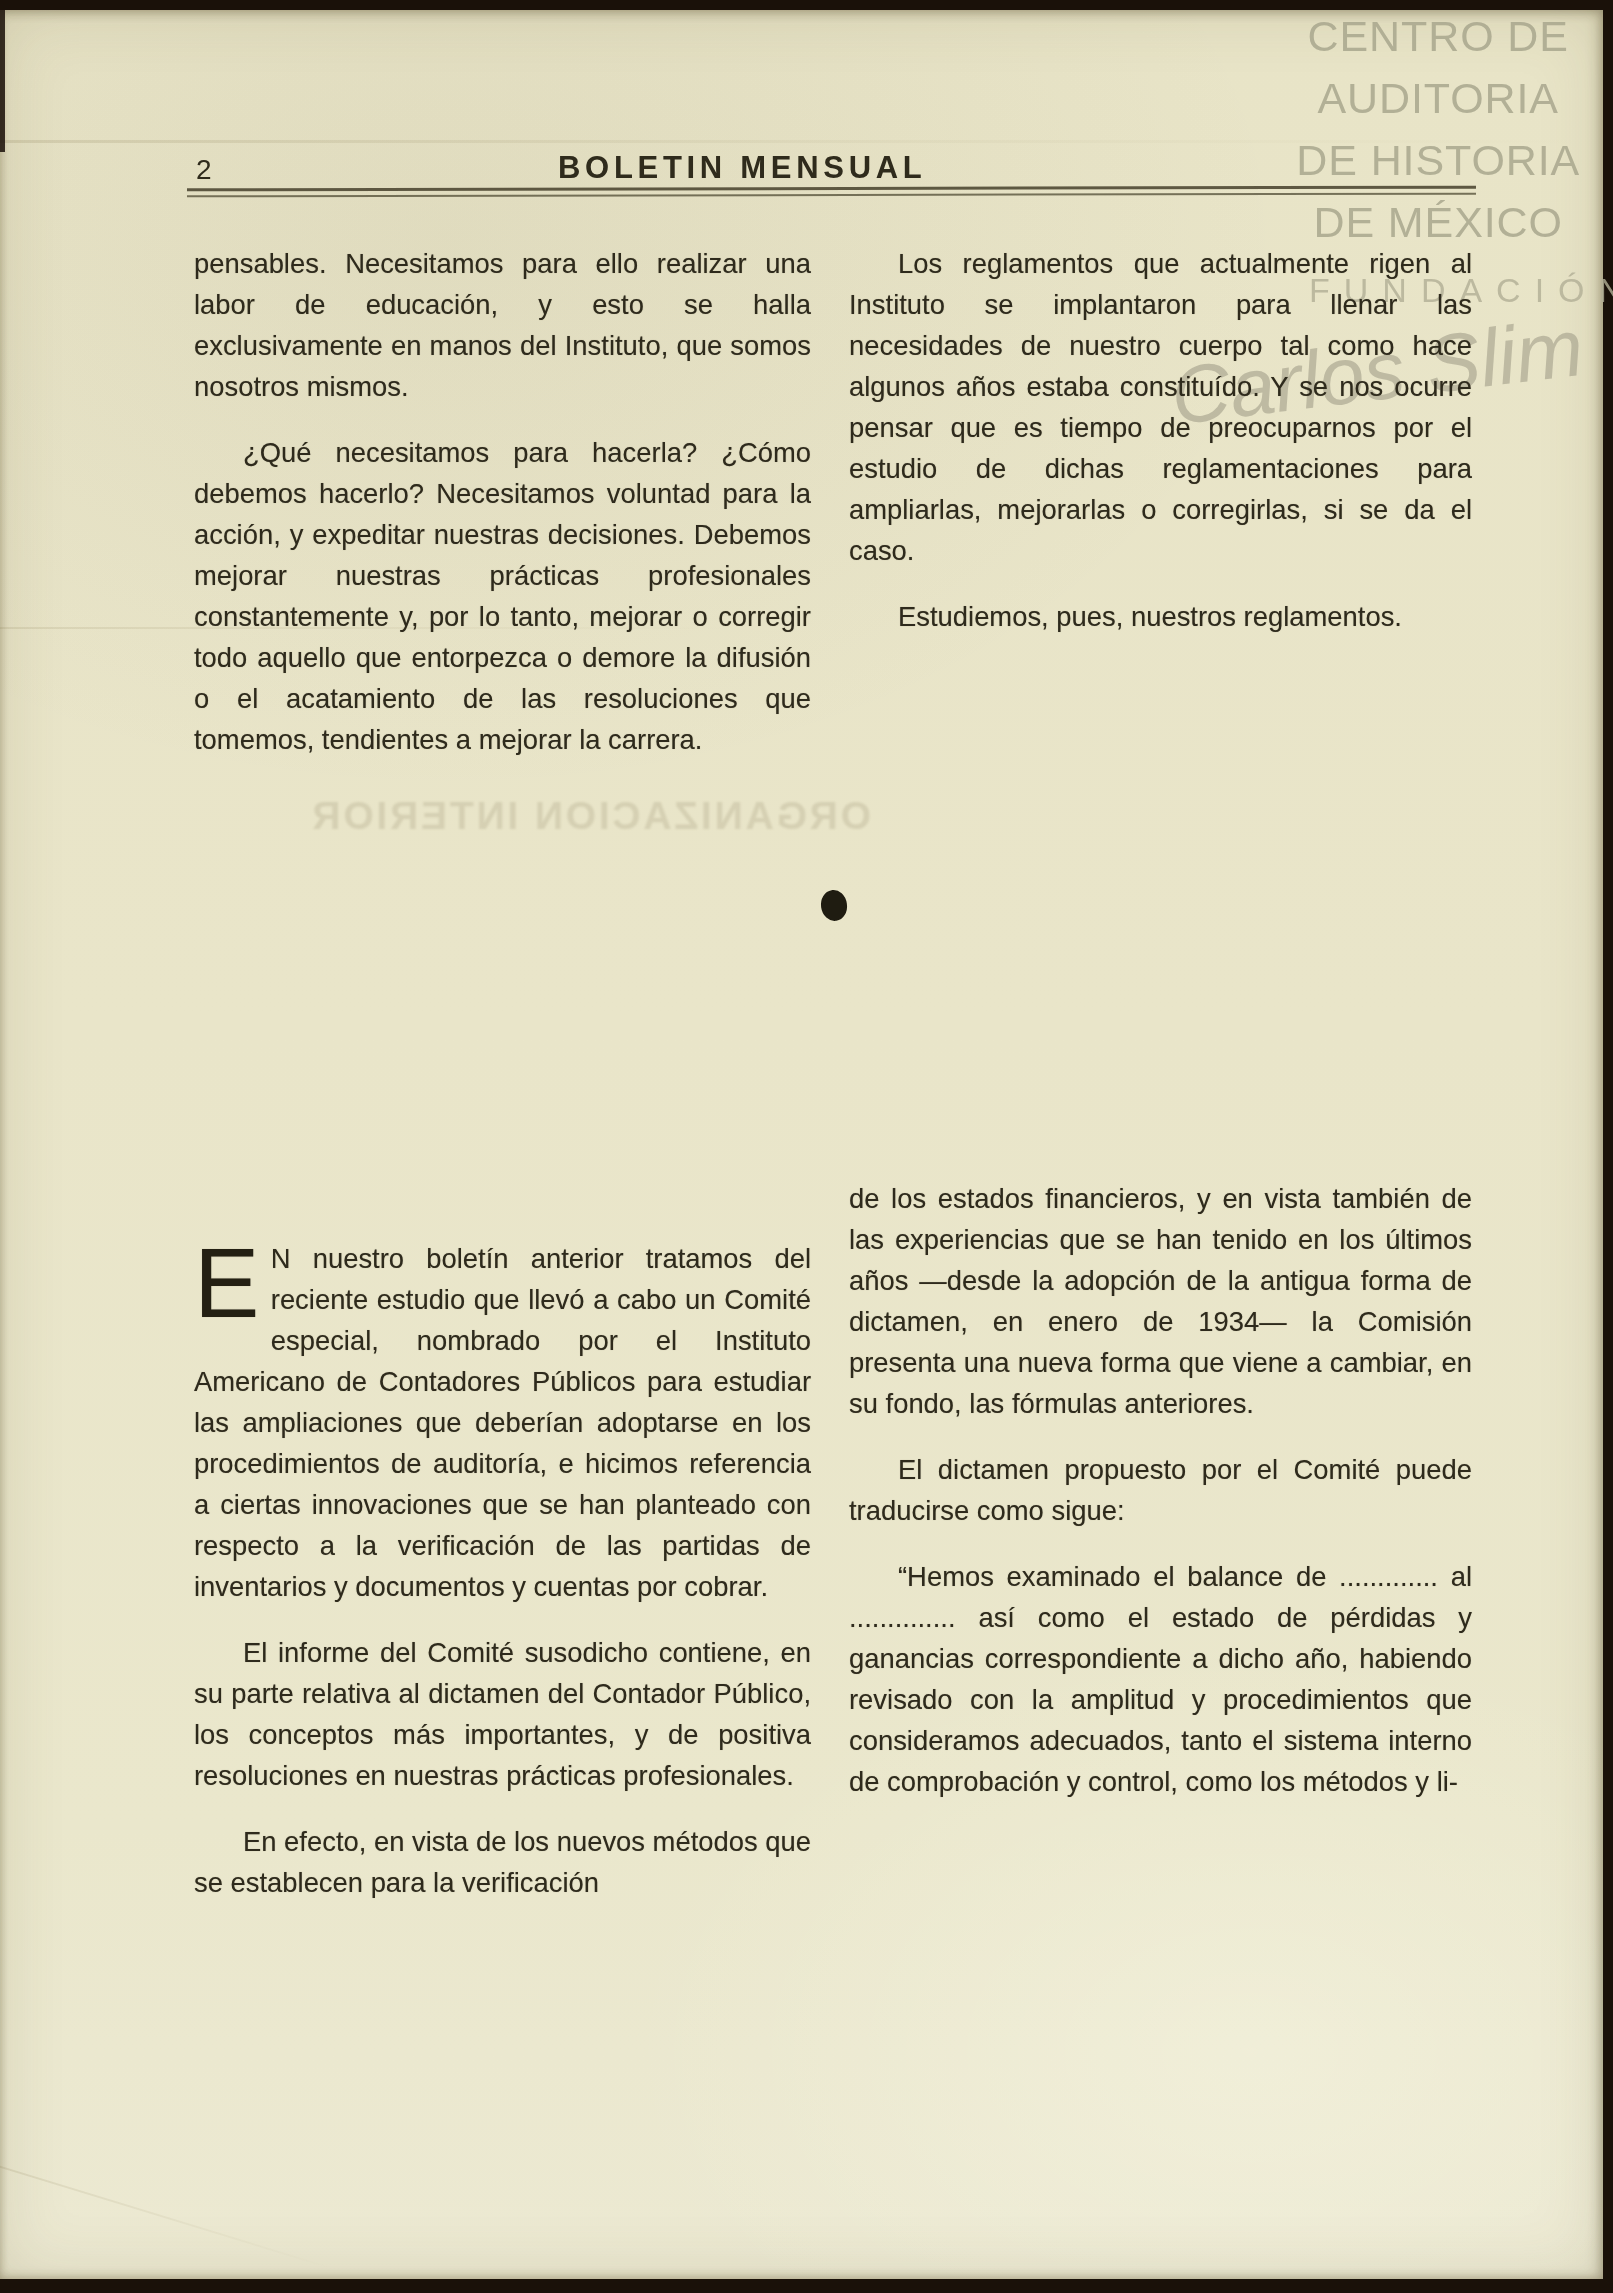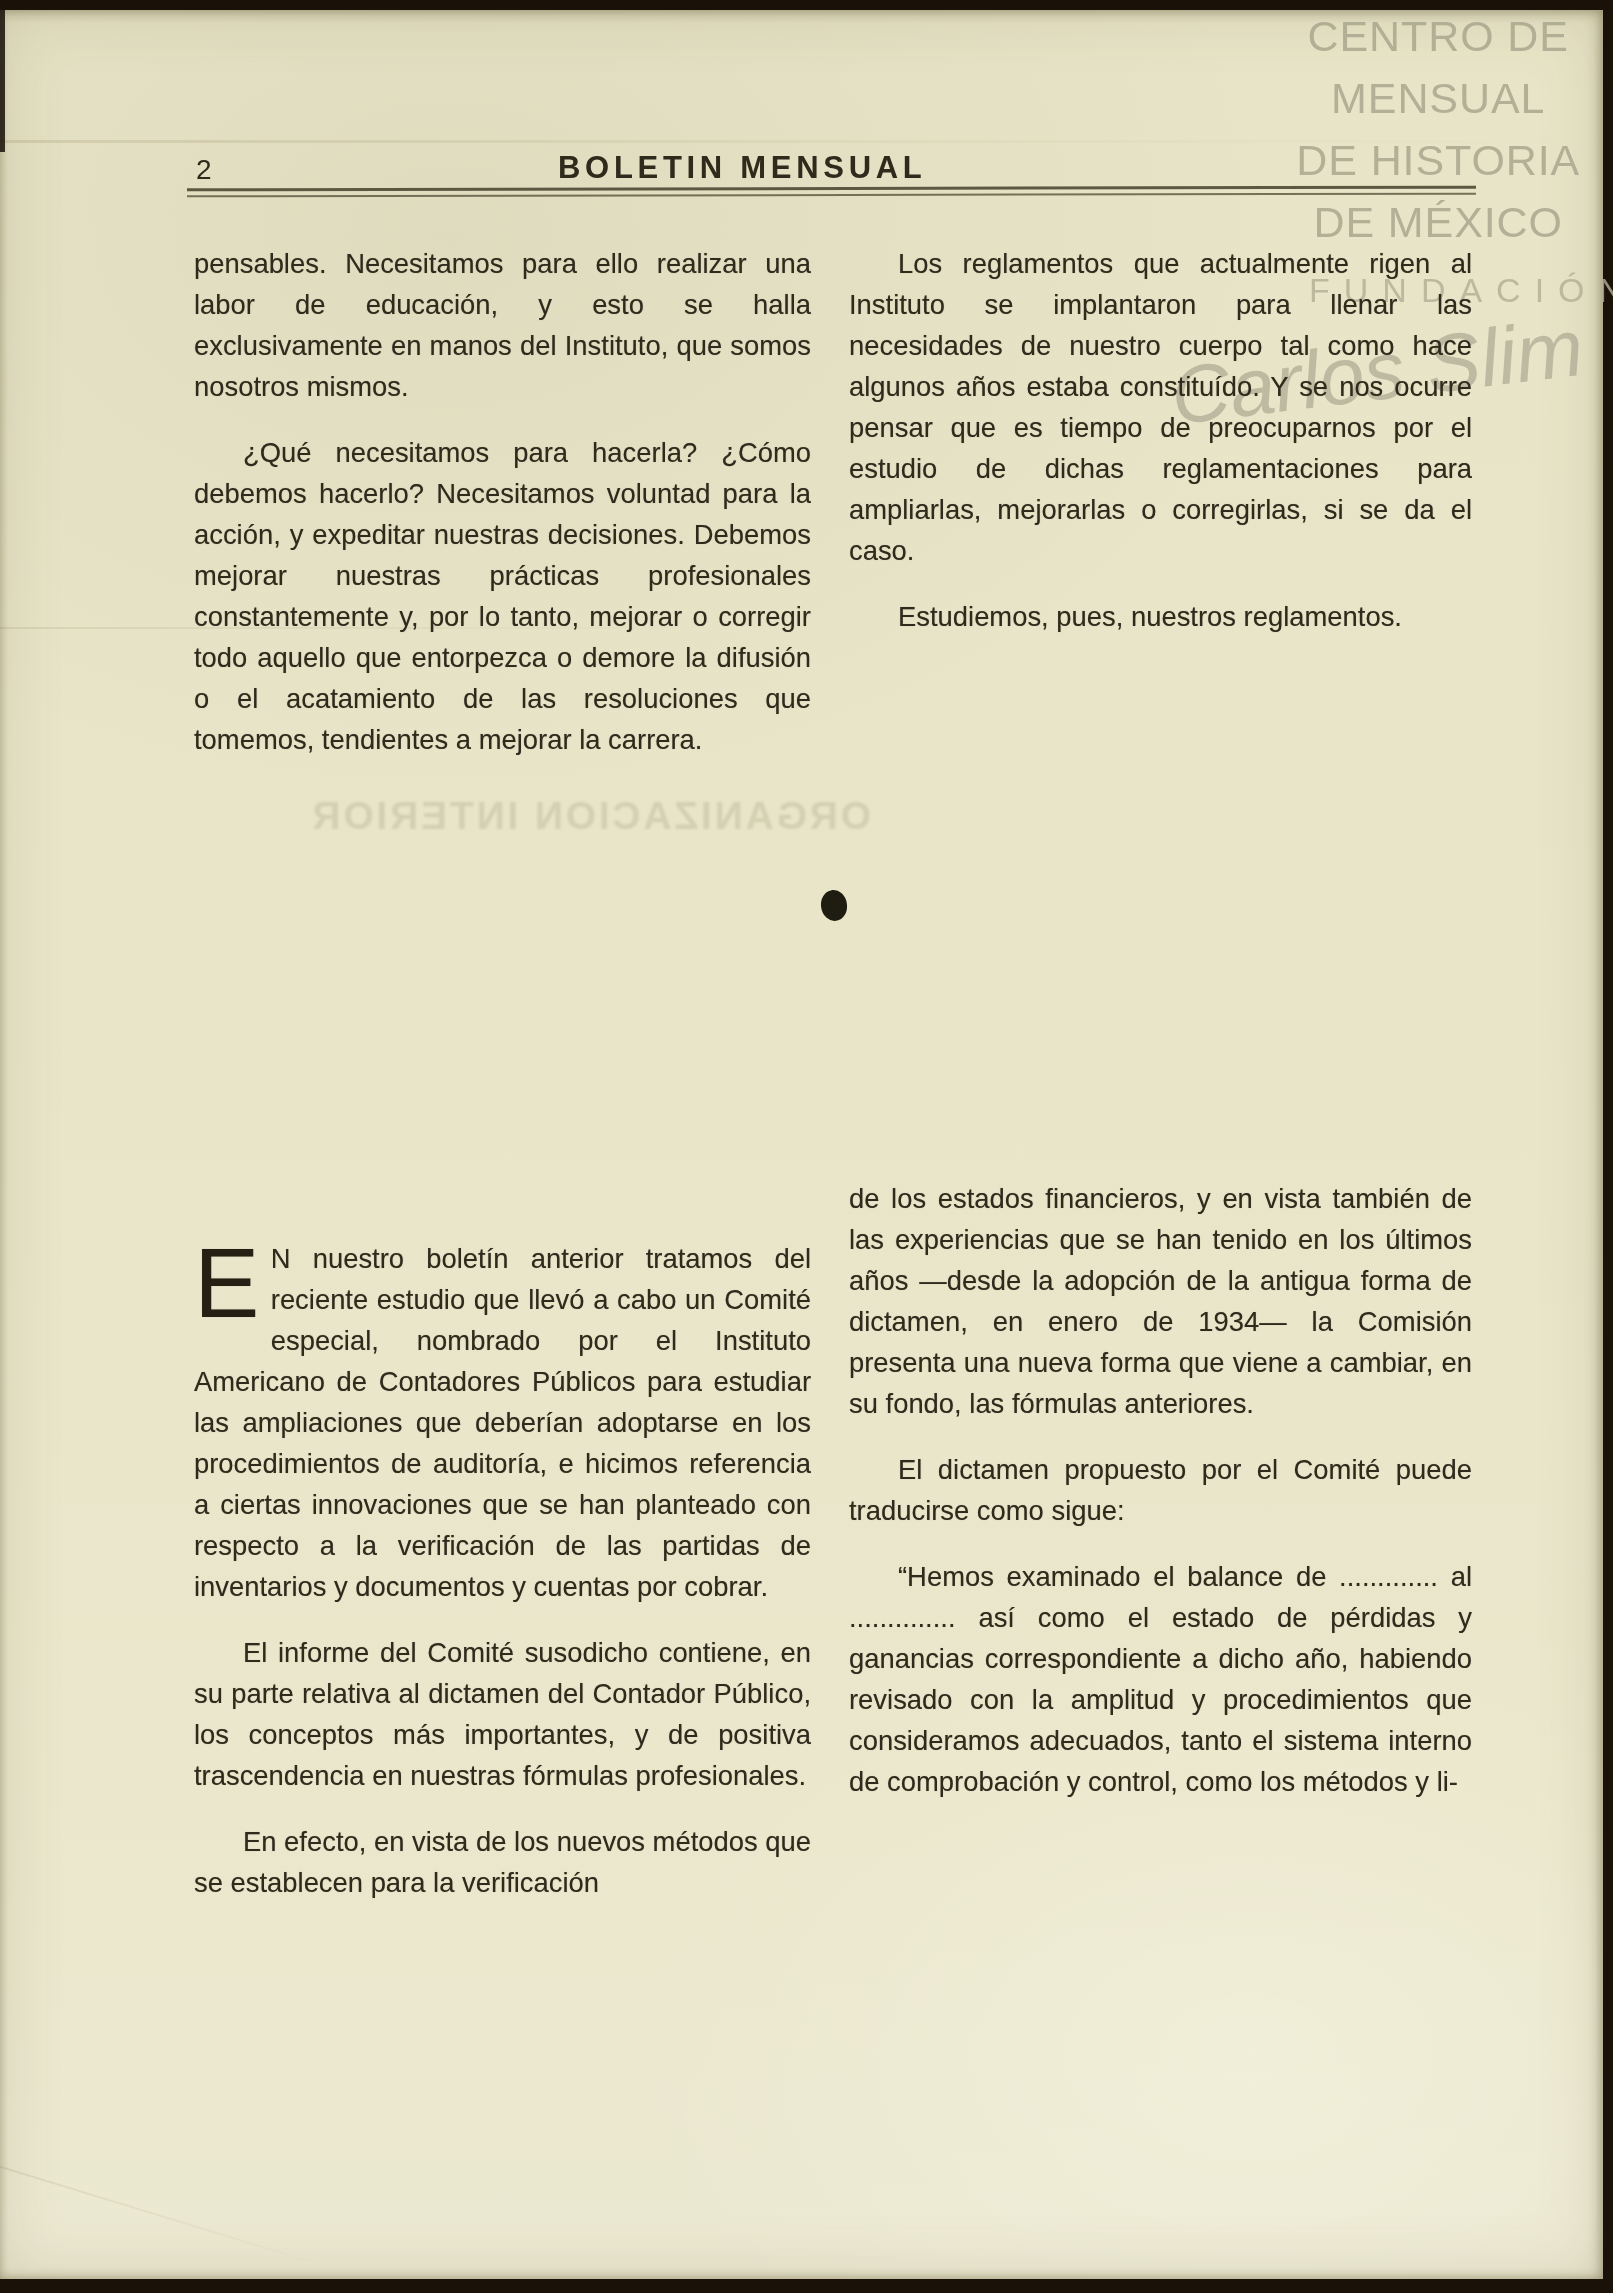--- a/index.html
+++ b/index.html
@@ -65,21 +65,21 @@
   .dropcap{float:left;font-size:98px;line-height:79px;padding:5.7px 11.4px 0 0;color:#242013;}
 </style>
 </head>
 <body>
 
 <div class="stage">
   <div class="paper">
 
     <div class="wm">
       <div>CENTRO DE</div>
-      <div>MENSUAL</div>
+      <div>AUDITORIA</div>
       <div>DE HISTORIA</div>
       <div>DE MÉXICO</div>
     </div>
     <div class="fundacion">FUNDACIÓN</div>
     <div class="signature">Carlos Slim</div>
     <div class="ghost">ORGANIZACION INTERIOR</div>
 
     <div class="crease1"></div>
     <div class="crease2"></div>
     <div class="crease3"></div>
@@ -96,21 +96,21 @@
     <div class="col col-tr">
       <p class="indent">Los reglamentos que actualmente rigen al Instituto se implantaron para llenar las necesidades de nuestro cuerpo tal como hace algunos años estaba constituído. Y se nos ocurre pensar que es tiempo de preocuparnos por el estudio de dichas reglamentaciones para ampliarlas, mejorarlas o corregirlas, si se da el caso.</p>
       <p class="indent">Estudiemos, pues, nuestros reglamentos.</p>
     </div>
 
     <div class="dot"></div>
 
 
     <div class="col col-bl">
       <p><span class="dropcap">E</span><span>N nuestro boletín anterior tratamos del reciente estudio que llevó a cabo un Comité especial, nombrado por el Instituto Americano de Contadores Públicos para estudiar las ampliaciones que deberían adoptarse en los procedimientos de auditoría, e hicimos referencia a ciertas innovaciones que se han planteado con respecto a la verificación de las partidas de inventarios y documentos y cuentas por cobrar.</span></p>
-      <p class="indent">El informe del Comité susodicho contiene, en su parte relativa al dictamen del Contador Público, los conceptos más importantes, y de positiva trascendencia en nuestras fórmulas profesionales.</p>
+      <p class="indent">El informe del Comité susodicho contiene, en su parte relativa al dictamen del Contador Público, los conceptos más importantes, y de positiva resoluciones en nuestras prácticas profesionales.</p>
       <p class="indent">En efecto, en vista de los nuevos métodos que se establecen para la verificación</p>
     </div>
     <div class="col col-br">
       <p>de los estados financieros, y en vista también de las experiencias que se han tenido en los últimos años —desde la adopción de la antigua forma de dictamen, en enero de 1934— la Comisión presenta una nueva forma que viene a cambiar, en su fondo, las fórmulas anteriores.</p>
       <p class="indent">El dictamen propuesto por el Comité puede traducirse como sigue:</p>
       <p class="indent">“Hemos examinado el balance de ............. al .............. así como el estado de pérdidas y ganancias correspondiente a dicho año, habiendo revisado con la amplitud y procedimientos que consideramos adecuados, tanto el sistema interno de comprobación y control, como los métodos y li-</p>
     </div>
 
     <div class="left-sliver"></div>
   </div>

